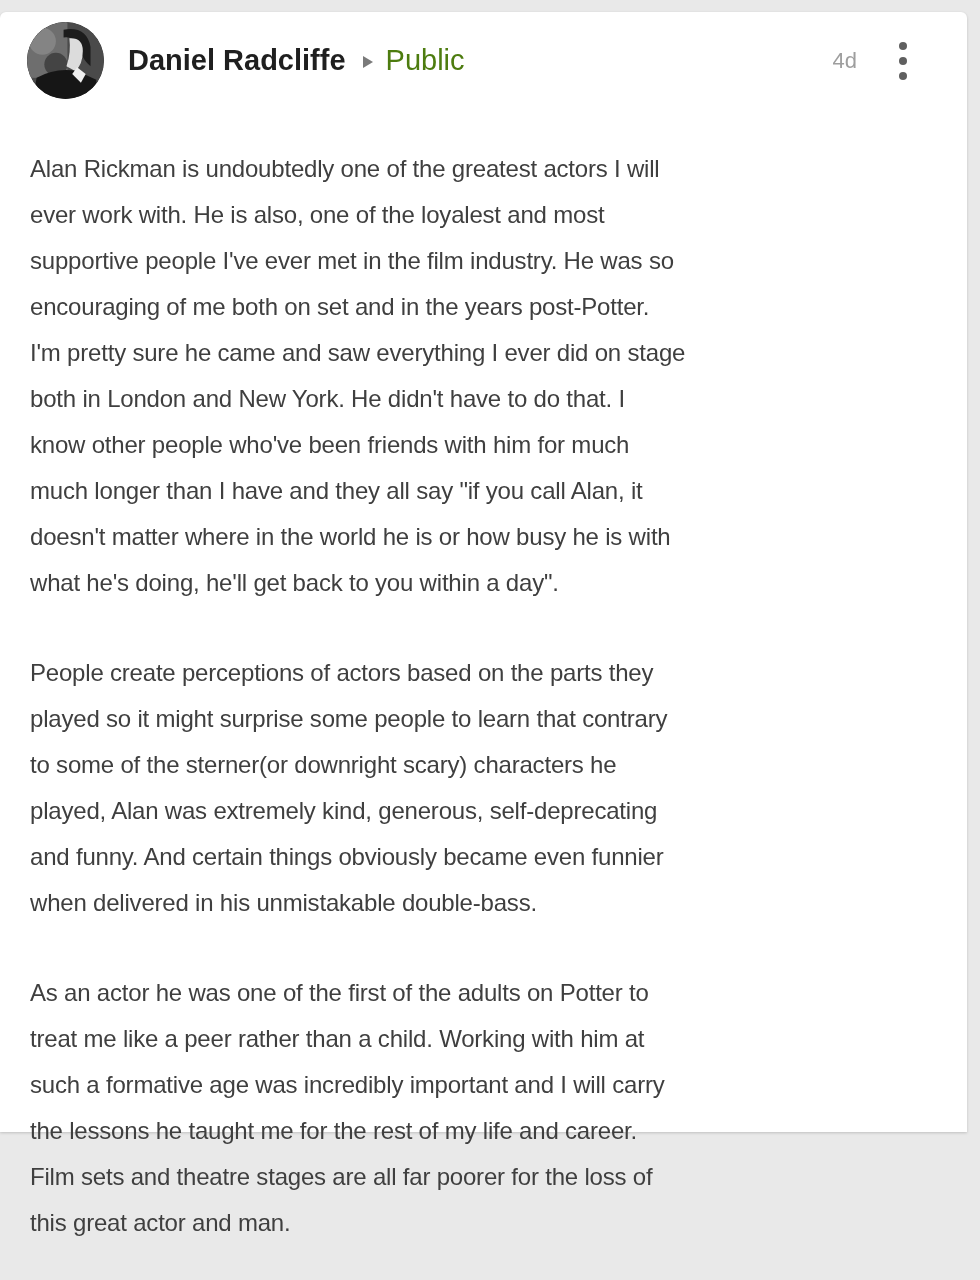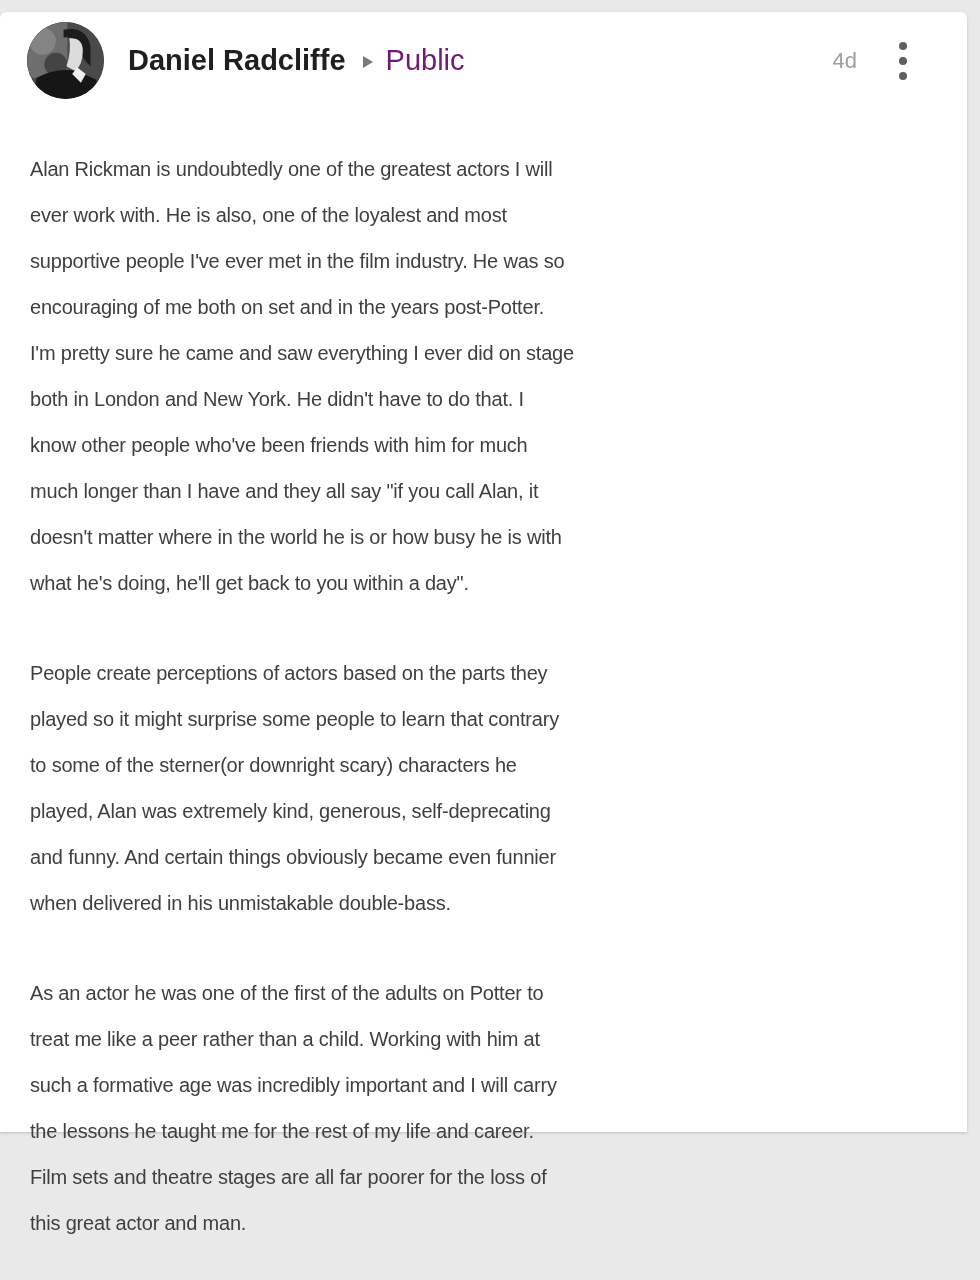--- a/index.html
+++ b/index.html
@@ -46,21 +46,21 @@
   }
   .audience-arrow {
     width: 0; height: 0;
     border-left: 10px solid #7a7a7a;
     border-top: 6px solid transparent;
     border-bottom: 6px solid transparent;
     margin: 2px 13px 0 17px;
   }
   .audience-label {
     font-size: 29px;
-    color: #701a75;
+    color: #4d7c0f;
     cursor: pointer;
   }
   .header-right {
     margin-left: auto;
     display: flex;
     align-items: center;
   }
   .timestamp {
     font-size: 22px;
     color: #9e9e9e;
@@ -79,21 +79,21 @@
   }
   .kebab-btn .dot {
     width: 8px; height: 8px;
     border-radius: 50%;
     background: #5f5f5f;
   }
   .post-body {
     padding: 46px 28px 0 30px;
   }
   .post-body p {
-    font-size: 20px;
+    font-size: 24px;
     line-height: 46px;
     color: #3f3f3f;
     letter-spacing: -0.2px;
     white-space: pre-line;
     margin-bottom: 44px;
   }
 </style>
 </head>
 <body>
 

